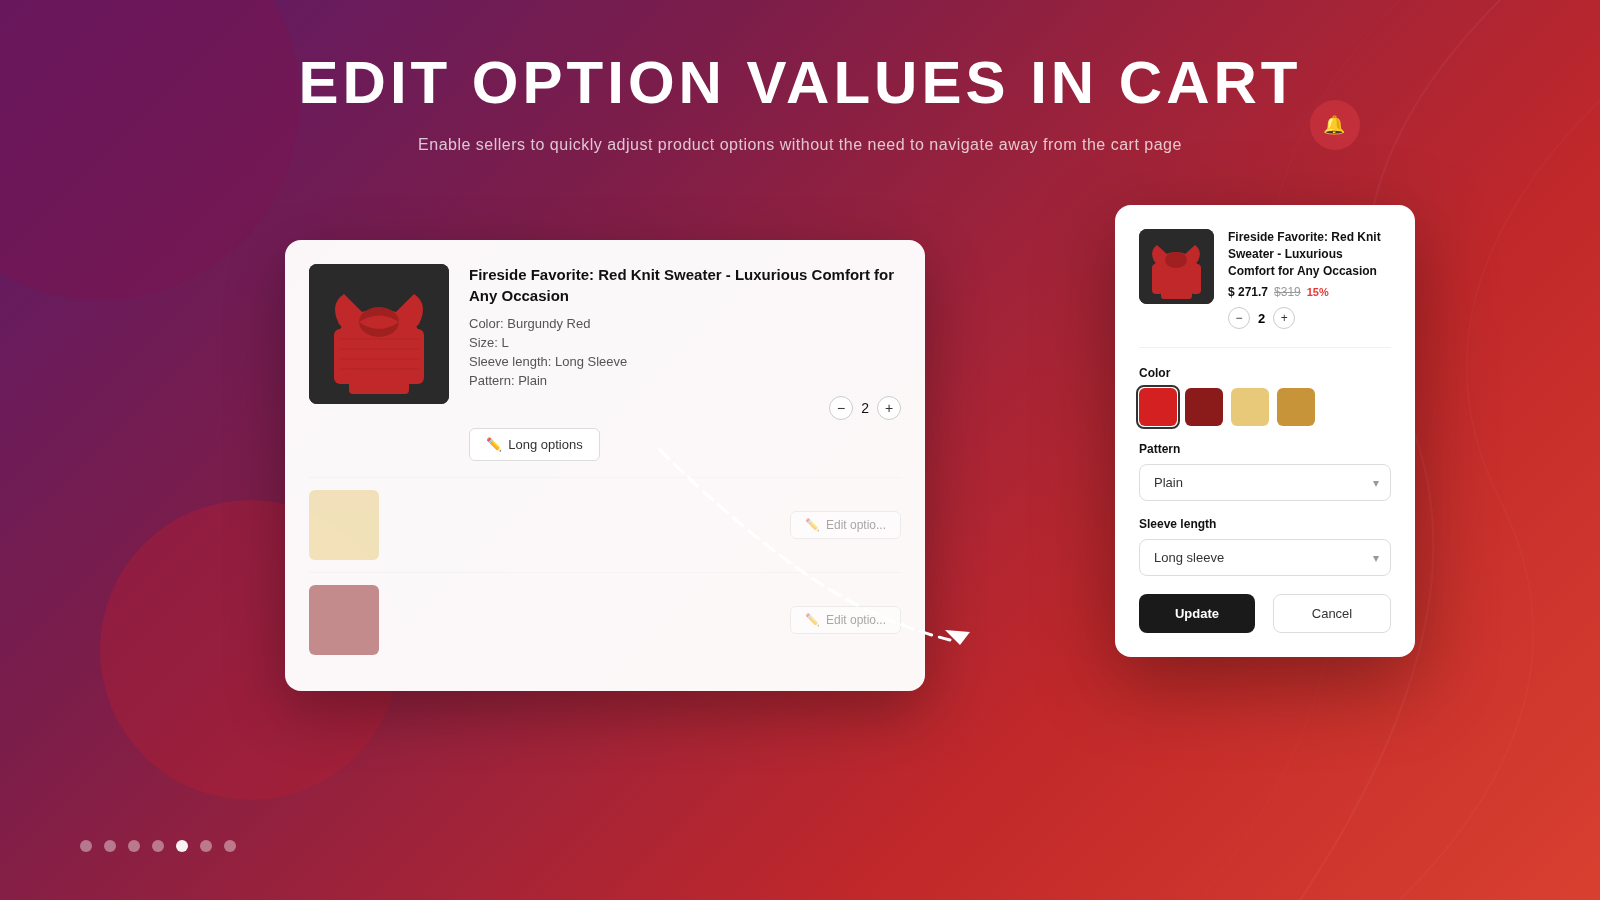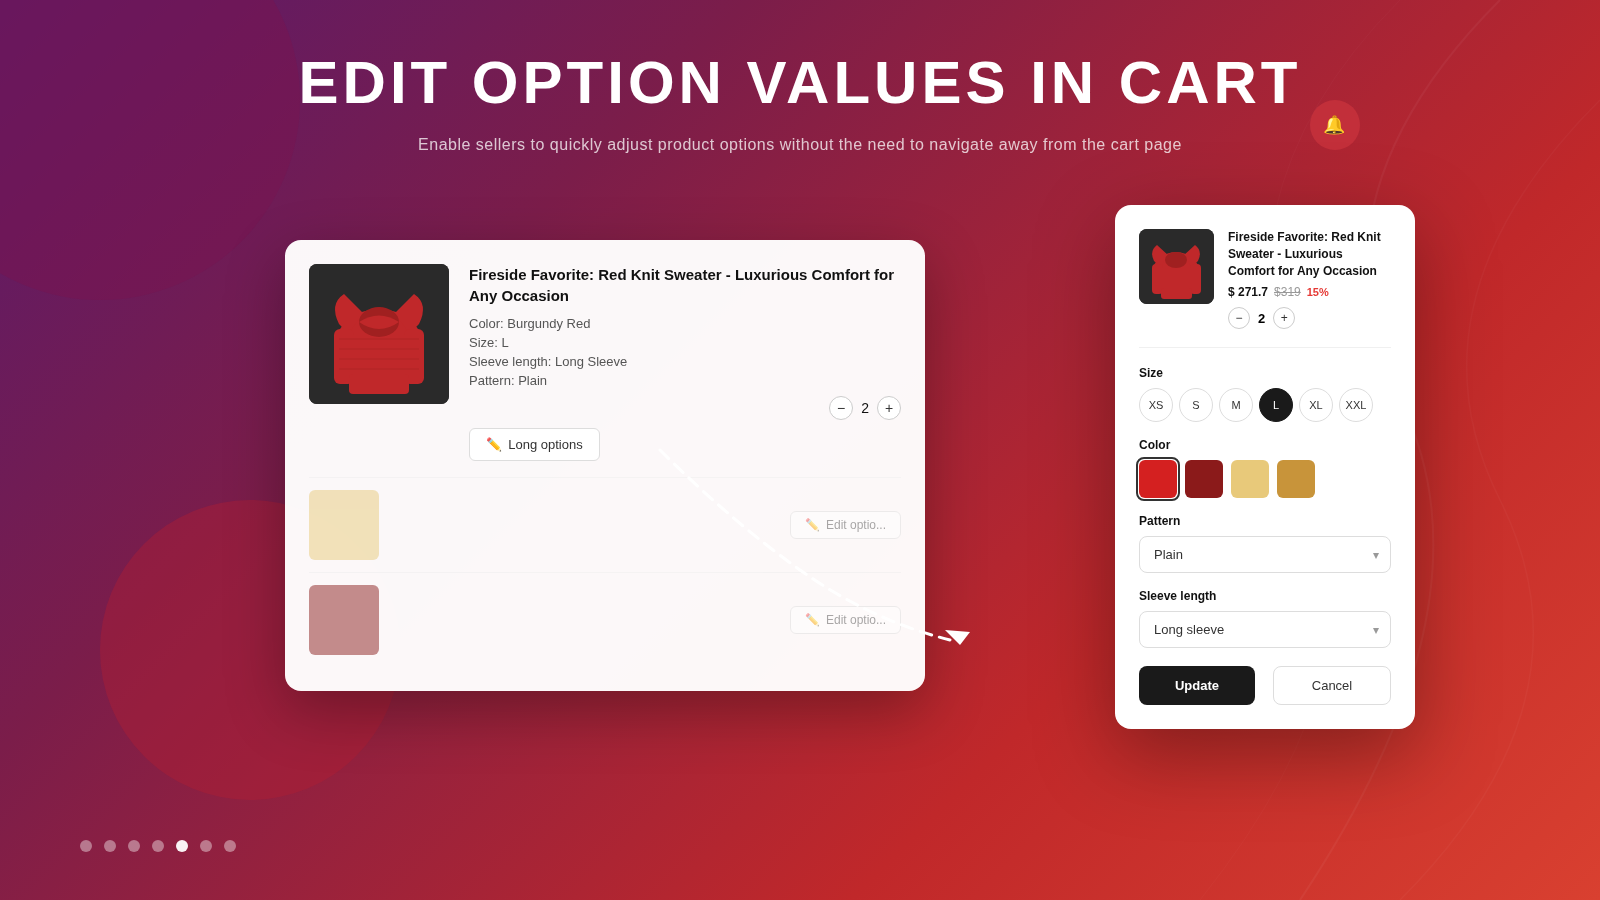--- a/index.html
+++ b/index.html
@@ -536,31 +536,20 @@
         <span class="modal-price-discount">15%</span>
       </div>
       <div class="modal-qty-row">
         <div class="modal-qty-btn">−</div>
         <span class="modal-qty-val">2</span>
         <div class="modal-qty-btn">+</div>
       </div>
     </div>
   </div>
 
-  <div class="modal-section">
-    <div class="modal-section-label">Size</div>
-    <div class="size-options">
-      <div class="size-option">XS</div>
-      <div class="size-option">S</div>
-      <div class="size-option">M</div>
-      <div class="size-option active">L</div>
-      <div class="size-option">XL</div>
-      <div class="size-option">XXL</div>
-    </div>
-  </div>
 
   <div class="modal-section">
     <div class="modal-section-label">Color</div>
     <div class="color-options">
       <div class="color-option active" style="background:#d42020;"></div>
       <div class="color-option" style="background:#8b1a1a;"></div>
       <div class="color-option" style="background:#e8c97a;"></div>
       <div class="color-option" style="background:#c8943a;"></div>
     </div>
   </div>

